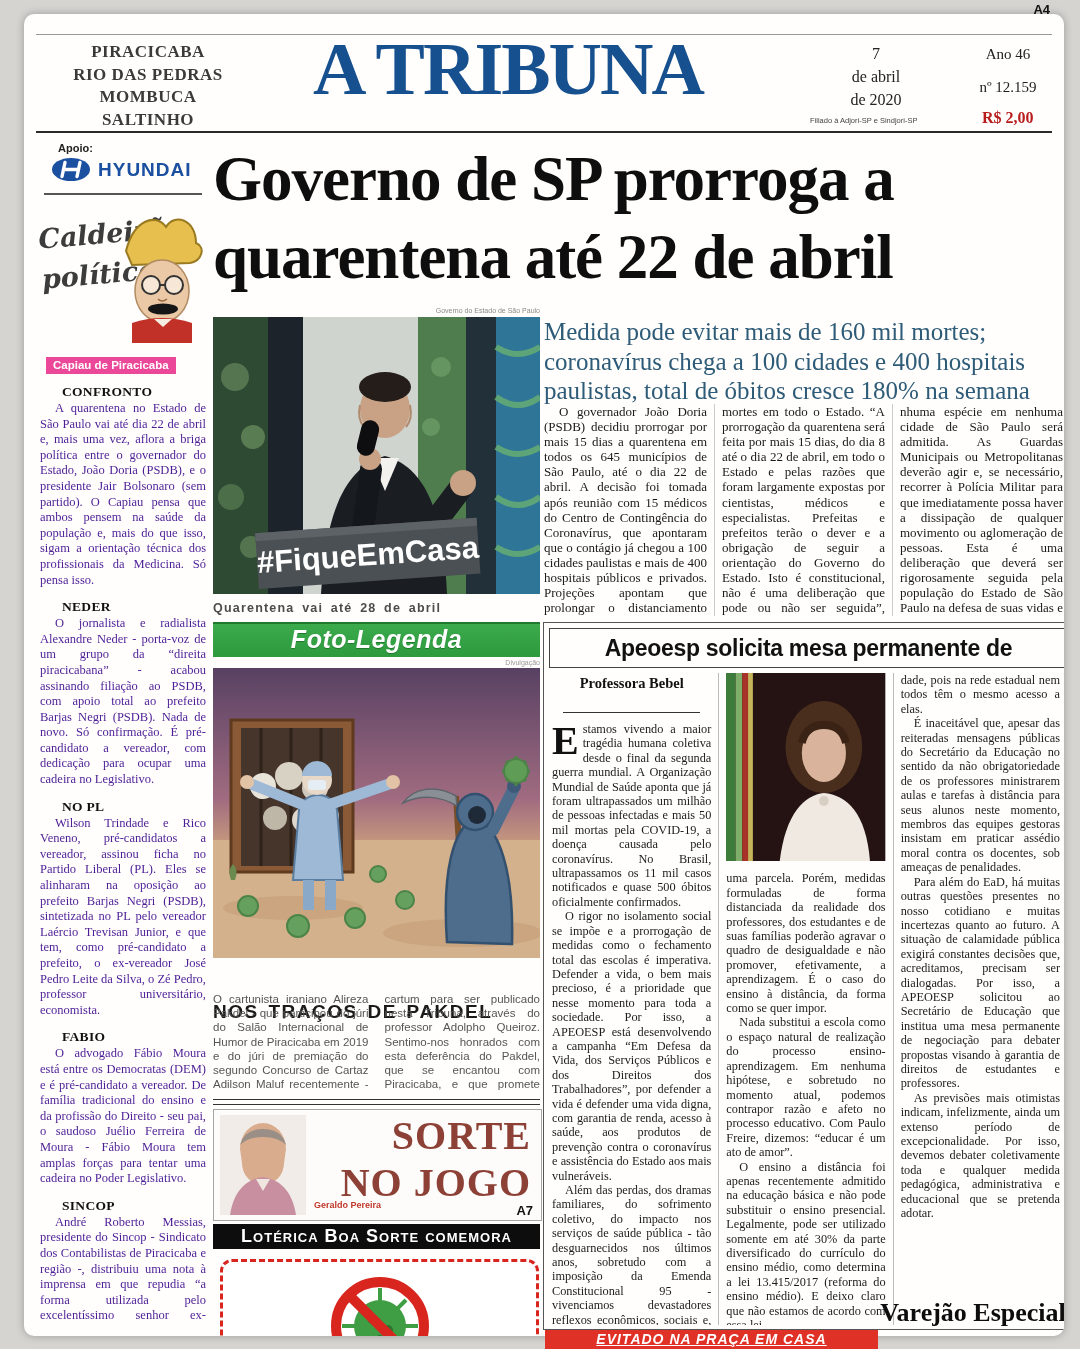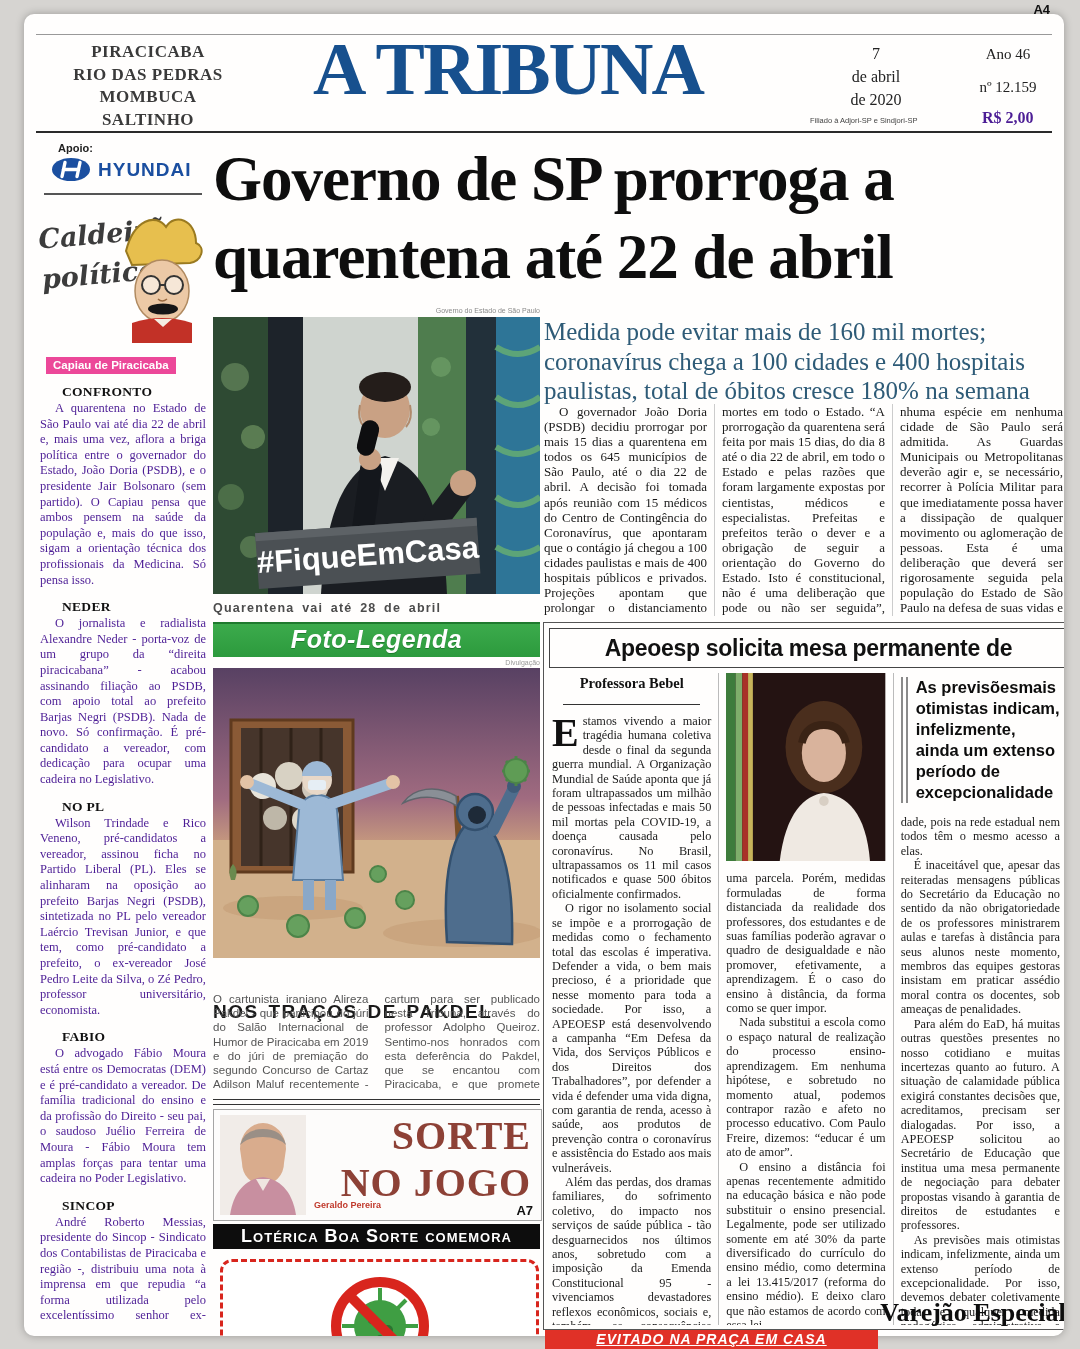--- a/index.html
+++ b/index.html
@@ -19,21 +19,21 @@
   .mast-title{left:214px;top:14px;width:540px;text-align:center;font-weight:bold;font-size:74px;line-height:82px;
               color:#17508e;letter-spacing:-2px;font-family:"Liberation Serif",serif;}
   .mast-row{left:216px;top:97px;width:548px;display:flex;align-items:baseline;justify-content:space-between;}
   .mast-contact{font:9px "Liberation Sans",sans-serif;color:#555;}
   .mast-sub{font:bold 22px "Liberation Serif",serif;color:#17508e;letter-spacing:1px;}
   .mast-weekday{font:bold 15px "Liberation Serif",serif;color:#222;letter-spacing:.5px;}
   .date-block{left:802px;top:28px;width:100px;text-align:center;font:16px/23px "Liberation Serif",serif;color:#222;}
   .edition{left:938px;top:32px;width:92px;text-align:center;font:15px "Liberation Serif",serif;color:#222;}
   .edition .num{margin-top:16px;}
   .affiliation{left:786px;top:102px;width:150px;font:7.5px "Liberation Sans",sans-serif;color:#444;}
-  .price{left:958px;top:95px;font:bold 16px "Liberation Serif",serif;color:#4c1d95;text-align:center;}
+  .price{left:958px;top:95px;font:bold 16px "Liberation Serif",serif;color:#b91c1c;text-align:center;}
 
   
   .headline{left:189px;top:126px;width:850px;font-weight:bold;color:#0e0e0e;
             font-family:"Liberation Serif",serif;font-size:63px;line-height:78px;letter-spacing:-1px;}
 
   
   .sidebar{left:14px;top:124px;width:170px;height:1186px;overflow:hidden;}
   .apoio{margin:4px 0 2px 20px;font:bold 11px "Liberation Sans",sans-serif;color:#222;}
   .hyundai{display:flex;align-items:center;gap:6px;margin-left:12px;}
   .hyundai-word{font:bold 19px "Liberation Sans",sans-serif;color:#1b4fa0;letter-spacing:1px;}
@@ -91,21 +91,21 @@
   .apeoesp-box{left:519px;top:608px;width:529px;height:706px;border:1px solid #555;background:#fffefd;}
   .ap-header{margin:5px;border:1px solid #444;height:38px;text-align:center;
              font:bold 23px/38px "Liberation Sans",sans-serif;color:#111;letter-spacing:-.3px;}
   .ap-cols{position:absolute;left:6px;right:6px;top:50px;bottom:4px;display:flex;}
   .ap-col{flex:1;overflow:hidden;font:12.3px/14.4px "Liberation Serif",serif;color:#1b1b1b;text-align:justify;padding:0 7px;}
   .ap-col:first-child{padding-left:2px;}
   .ap-col + .ap-col{border-left:1px solid #bbb;}
   .ap-col p{margin:0;text-indent:13px;}
   .ap-col p.noindent{text-indent:0;}
   .byline{width:86%;margin:2px auto 9px;text-align:center;font:bold 14.5px "Liberation Serif",serif;color:#111;
-          border-bottom:1.5px solid #333;padding-bottom:12px;}
+          border-bottom:1.5px solid #333;padding-bottom:20px;}
   .dropcap{float:left;font:bold 40px/32px "Liberation Serif",serif;padding:3px 4px 0 0;color:#111;}
   .ap-photo{width:100%;height:188px;margin-bottom:7px;}
   .pullquote{border-left:7px double #8a8a8a;padding-left:8px;margin:4px 0 12px;
              font:bold 16.5px/21px "Liberation Sans",sans-serif;color:#0d0d0d;text-align:left;}
 
   
   .varejao{left:850px;top:1284px;width:198px;text-align:center;font:bold 26px "Liberation Serif",serif;color:#0d0d0d;}
   .bottom-banner{position:absolute;left:545px;top:1330px;width:333px;height:19px;background:#e03127;color:#fff;
                  text-align:center;font:bold italic 14px/19px "Liberation Sans",sans-serif;letter-spacing:1px;z-index:6;overflow:hidden;text-decoration:underline;}
 </style>
@@ -370,21 +370,20 @@
           <path d="M79,70 q4,-18 23,-18 q19,0 23,18" stroke="#3a2315" stroke-width="8" fill="none"></path>
           <path d="M56,188 C62,140 82,122 102,120 C126,122 146,140 150,188 Z" fill="#efe9e2"></path>
           <circle cx="102" cy="128" r="5" fill="#d8cfc4"></circle>
         </svg>
         <p class="noindent">uma parcela. Porém, medidas formuladas de forma distanciada da realidade dos professores, dos estudantes e de suas famílias poderão agravar o quadro de desigualdade e não promover, efetivamente, a aprendizagem. É o caso do ensino à distância, da forma como se quer impor.</p>
         <p>Nada substitui a escola como o espaço natural de realização do processo ensino-aprendizagem. Em nenhuma hipótese, e sobretudo no momento atual, podemos contrapor razão e afeto no processo educativo. Com Paulo Freire, dizemos: “educar é um ato de amor”.</p>
         <p>O ensino a distância foi apenas recentemente admitido na educação básica e não pode substituir o ensino presencial. Legalmente, pode ser utilizado somente em até 30% da parte diversificado do currículo do ensino médio, como determina a lei 13.415/2017 (reforma do ensino médio). E deixo claro que não estamos de acordo com essa lei.</p>
         
       </div>
       <div class="ap-col">
-        <div class="pullquote">As previsõesmais otimistas indicam, infelizmente, ainda um extenso período de excepcionalidade</div>
         <p class="noindent">dade, pois na rede estadual nem todos têm o mesmo acesso a elas.</p>
         <p>É inaceitável que, apesar das reiteradas mensagens públicas do Secretário da Educação no sentido da não obrigatoriedade de os professores ministrarem aulas e tarefas à distância para seus alunos neste momento, membros das equipes gestoras insistam em praticar assédio moral contra os docentes, sob ameaças de penalidades.</p>
         <p>Para além do EaD, há muitas outras questões presentes no nosso cotidiano e muitas incertezas quanto ao futuro. A situação de calamidade pública exigirá constantes decisões que, acreditamos, precisam ser dialogadas. Por isso, a APEOESP solicitou ao Secretário de Educação que institua uma mesa permanente de negociação para debater propostas visando à garantia de direitos de estudantes e professores.</p>
         <p>As previsões mais otimistas indicam, infelizmente, ainda um extenso período de excepcionalidade. Por isso, devemos debater coletivamente toda e qualquer medida pedagógica, administrativa e educacional que se pretenda adotar.</p>
 
       </div>
     </div>
   </div>
 
   <div class="abs varejao">Varejão Especial</div>

